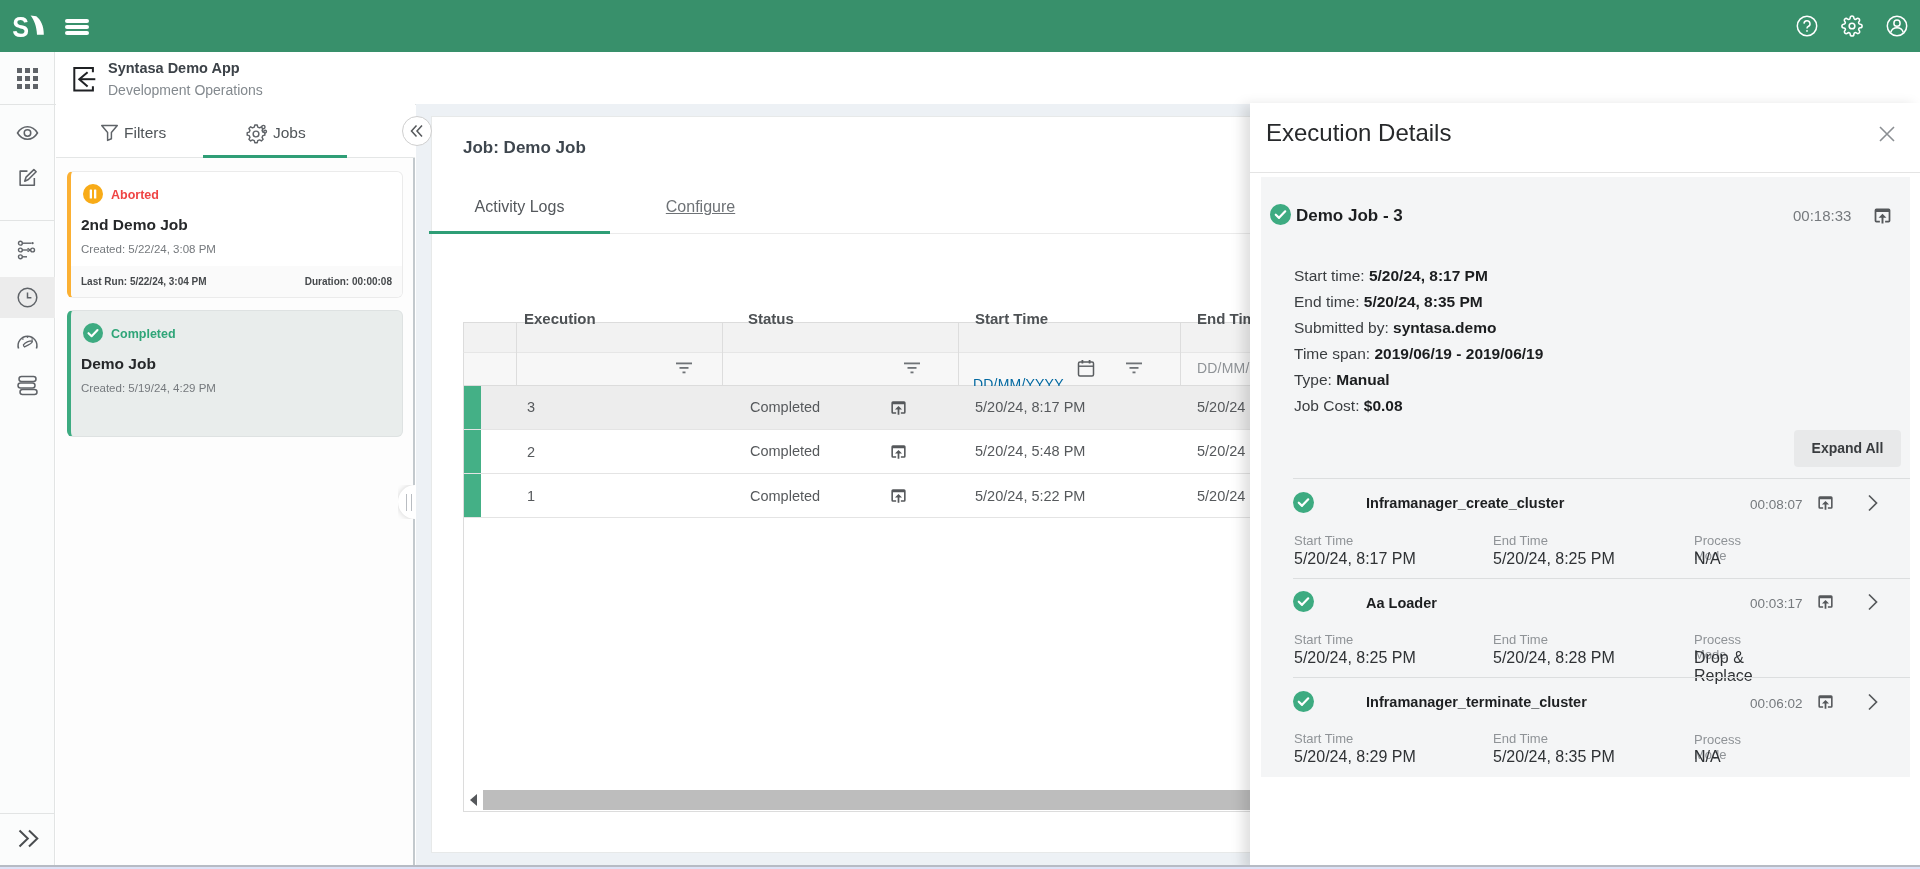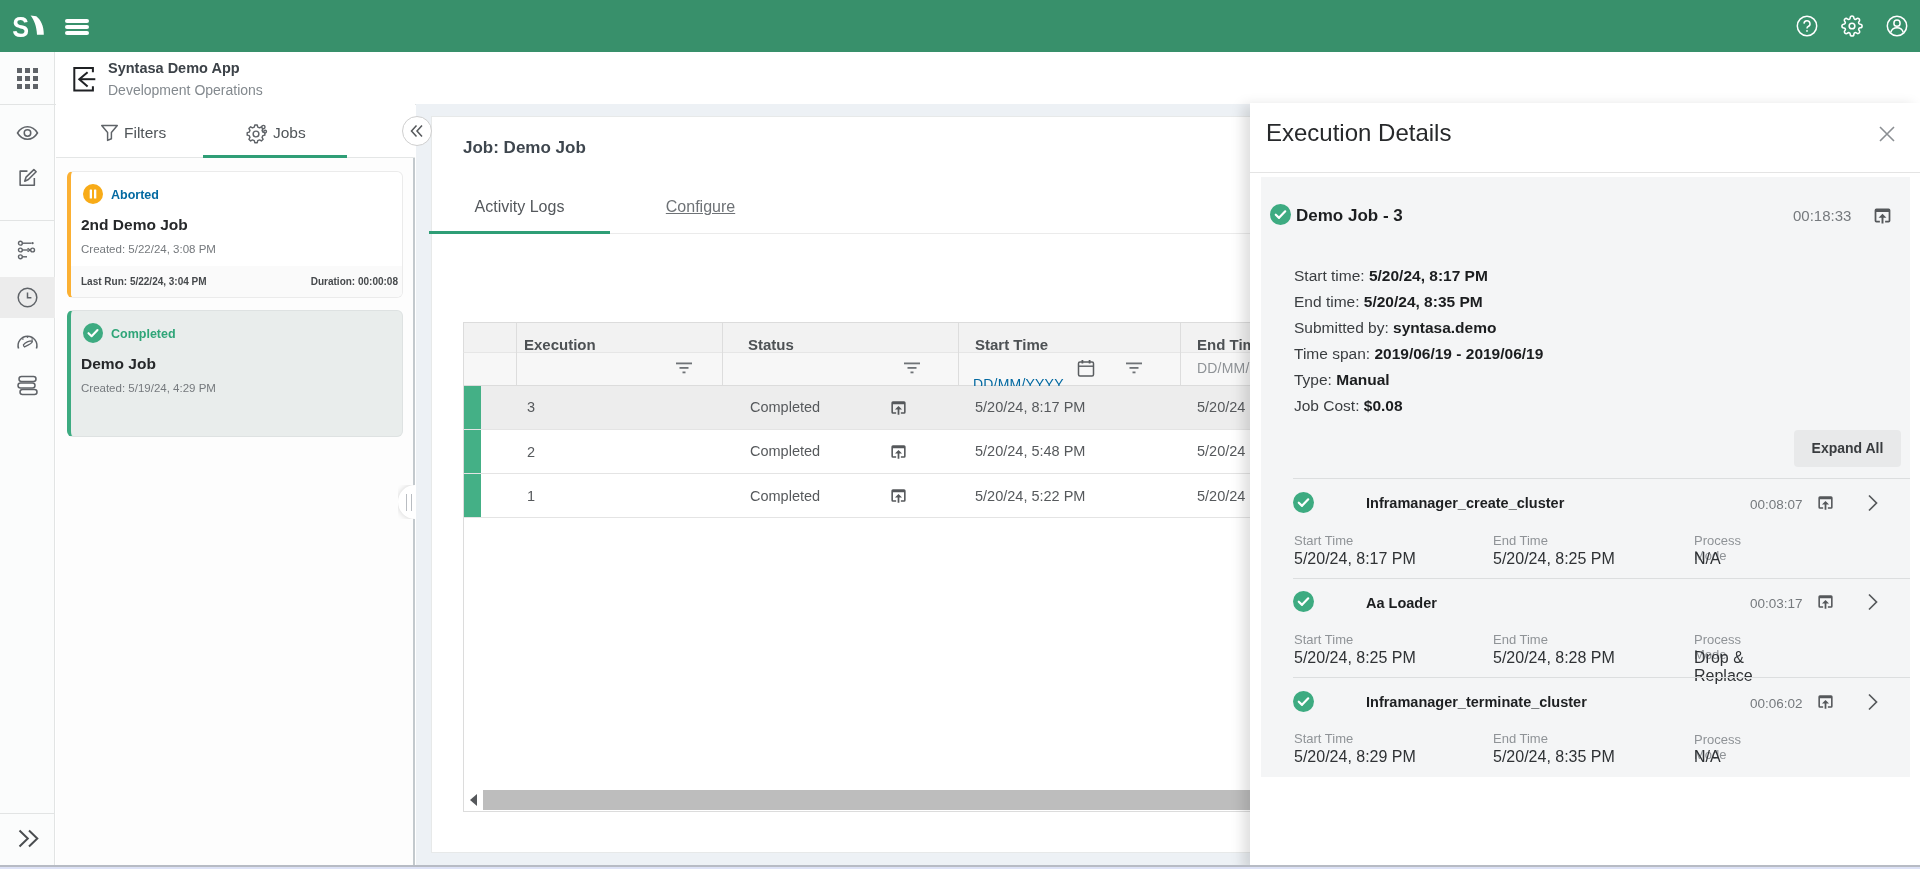--- a/index.html
+++ b/index.html
@@ -38,21 +38,21 @@
 
   
   .main { left:416px; top:104px; width:1504px; height:761px; background:#edf1f5; }
   .maincard { left:431px; top:116px; width:831px; height:737px; background:#fff; border:1px solid #e7e9e9; }
   .jobtitle { left:463px; top:138px; font-size:17px; font-weight:700; color:#3e464e; }
   .mtab { top:198px; height:22px; font-size:16px; text-align:center; }
   .mtab-underline { left:429px; top:231px; width:181px; height:3px; background:#2f9e76; }
   .mtabs-border { left:432px; top:233px; width:829px; height:1px; background:#ebebeb; }
   .th-row { left:463px; top:322px; width:799px; height:30px; background:#f2f2f2; border:1px solid #dcdcdc; border-bottom:none; }
   .tf-row { left:463px; top:352px; width:799px; height:34px; background:#f7f7f7; border-left:1px solid #dcdcdc; border-top:1px solid #e6e6e6; border-bottom:1px solid #dcdcdc; }
-  .th-txt { top:336px; font-size:15px; font-weight:700; color:#4d5154; }
+  .th-txt { top:310px; font-size:15px; font-weight:700; color:#4d5154; }
   .col-sep { width:1px; background:#dddddd; }
   .trow { left:463px; width:799px; height:44px; background:#fff; border-left:1px solid #dcdcdc; border-bottom:1px solid #e4e4e4; }
   .cell { font-size:14.5px; color:#56595c; }
   .greenbar { left:464px; width:17px; background:#44b086; }
   .tbl-bottom { left:463px; top:811px; width:799px; height:1px; background:#dcdcdc; }
 
   
   .hscroll { left:464px; top:789px; width:798px; height:22px; background:#fff; }
   .hthumb { left:483px; top:790px; width:779px; height:20px; background:#bdbdbd; }
 
@@ -209,26 +209,26 @@
 </div>
 <div class="abs" style="left:405.5px;top:494px;width:1.5px;height:17px;background:#b9bdc2;"></div>
 <div class="abs" style="left:410.5px;top:494px;width:1.5px;height:17px;background:#b9bdc2;"></div>
 
 <div class="abs card" style="top:171px;height:127px;">
   <svg class="abs" style="left:12px;top:12px;" width="20" height="20" viewBox="0 0 20 20">
     <circle cx="10" cy="10" r="10" fill="#f8ab17"></circle>
     <rect x="6.7" y="5.5" width="2.3" height="9" fill="#fff" rx="0.5"></rect>
     <rect x="11" y="5.5" width="2.3" height="9" fill="#fff" rx="0.5"></rect>
   </svg>
-  <div class="abs stat-txt" style="left:40px;top:16px;color:#0369a1;">Aborted</div>
+  <div class="abs stat-txt" style="left:40px;top:16px;color:#ef4444;">Aborted</div>
   <div class="abs ctitle" style="left:10px;top:44px;">2nd Demo Job</div>
   <div class="abs ccreated" style="left:10px;top:71px;">Created: 5/22/24, 3:08 PM</div>
   <div class="cfoot">
     <div class="abs cfoot-txt" style="left:10px;top:10px;">Last Run: 5/22/24, 3:04 PM</div>
-    <div class="abs cfoot-txt" style="right:4px;top:10px;margin-left:40px;">Duration: 00:00:08</div>
+    <div class="abs cfoot-txt" style="right:10px;top:10px;margin-left:40px;">Duration: 00:00:08</div>
   </div>
 </div>
 
 <div class="abs card card2" style="top:310px;height:127px;">
   <svg class="abs" style="left:12px;top:12px;" width="20" height="20" viewBox="0 0 20 20">
     <circle cx="10" cy="10" r="10" fill="#3dab81"></circle>
     <path d="M5.5 10.2 L8.6 13.2 L14.5 7" fill="none" stroke="#fff" stroke-width="2.1" stroke-linecap="round" stroke-linejoin="round"></path>
   </svg>
   <div class="abs stat-txt" style="left:40px;top:16px;color:#2fa578;">Completed</div>
   <div class="abs ctitle" style="left:10px;top:44px;">Demo Job</div>

